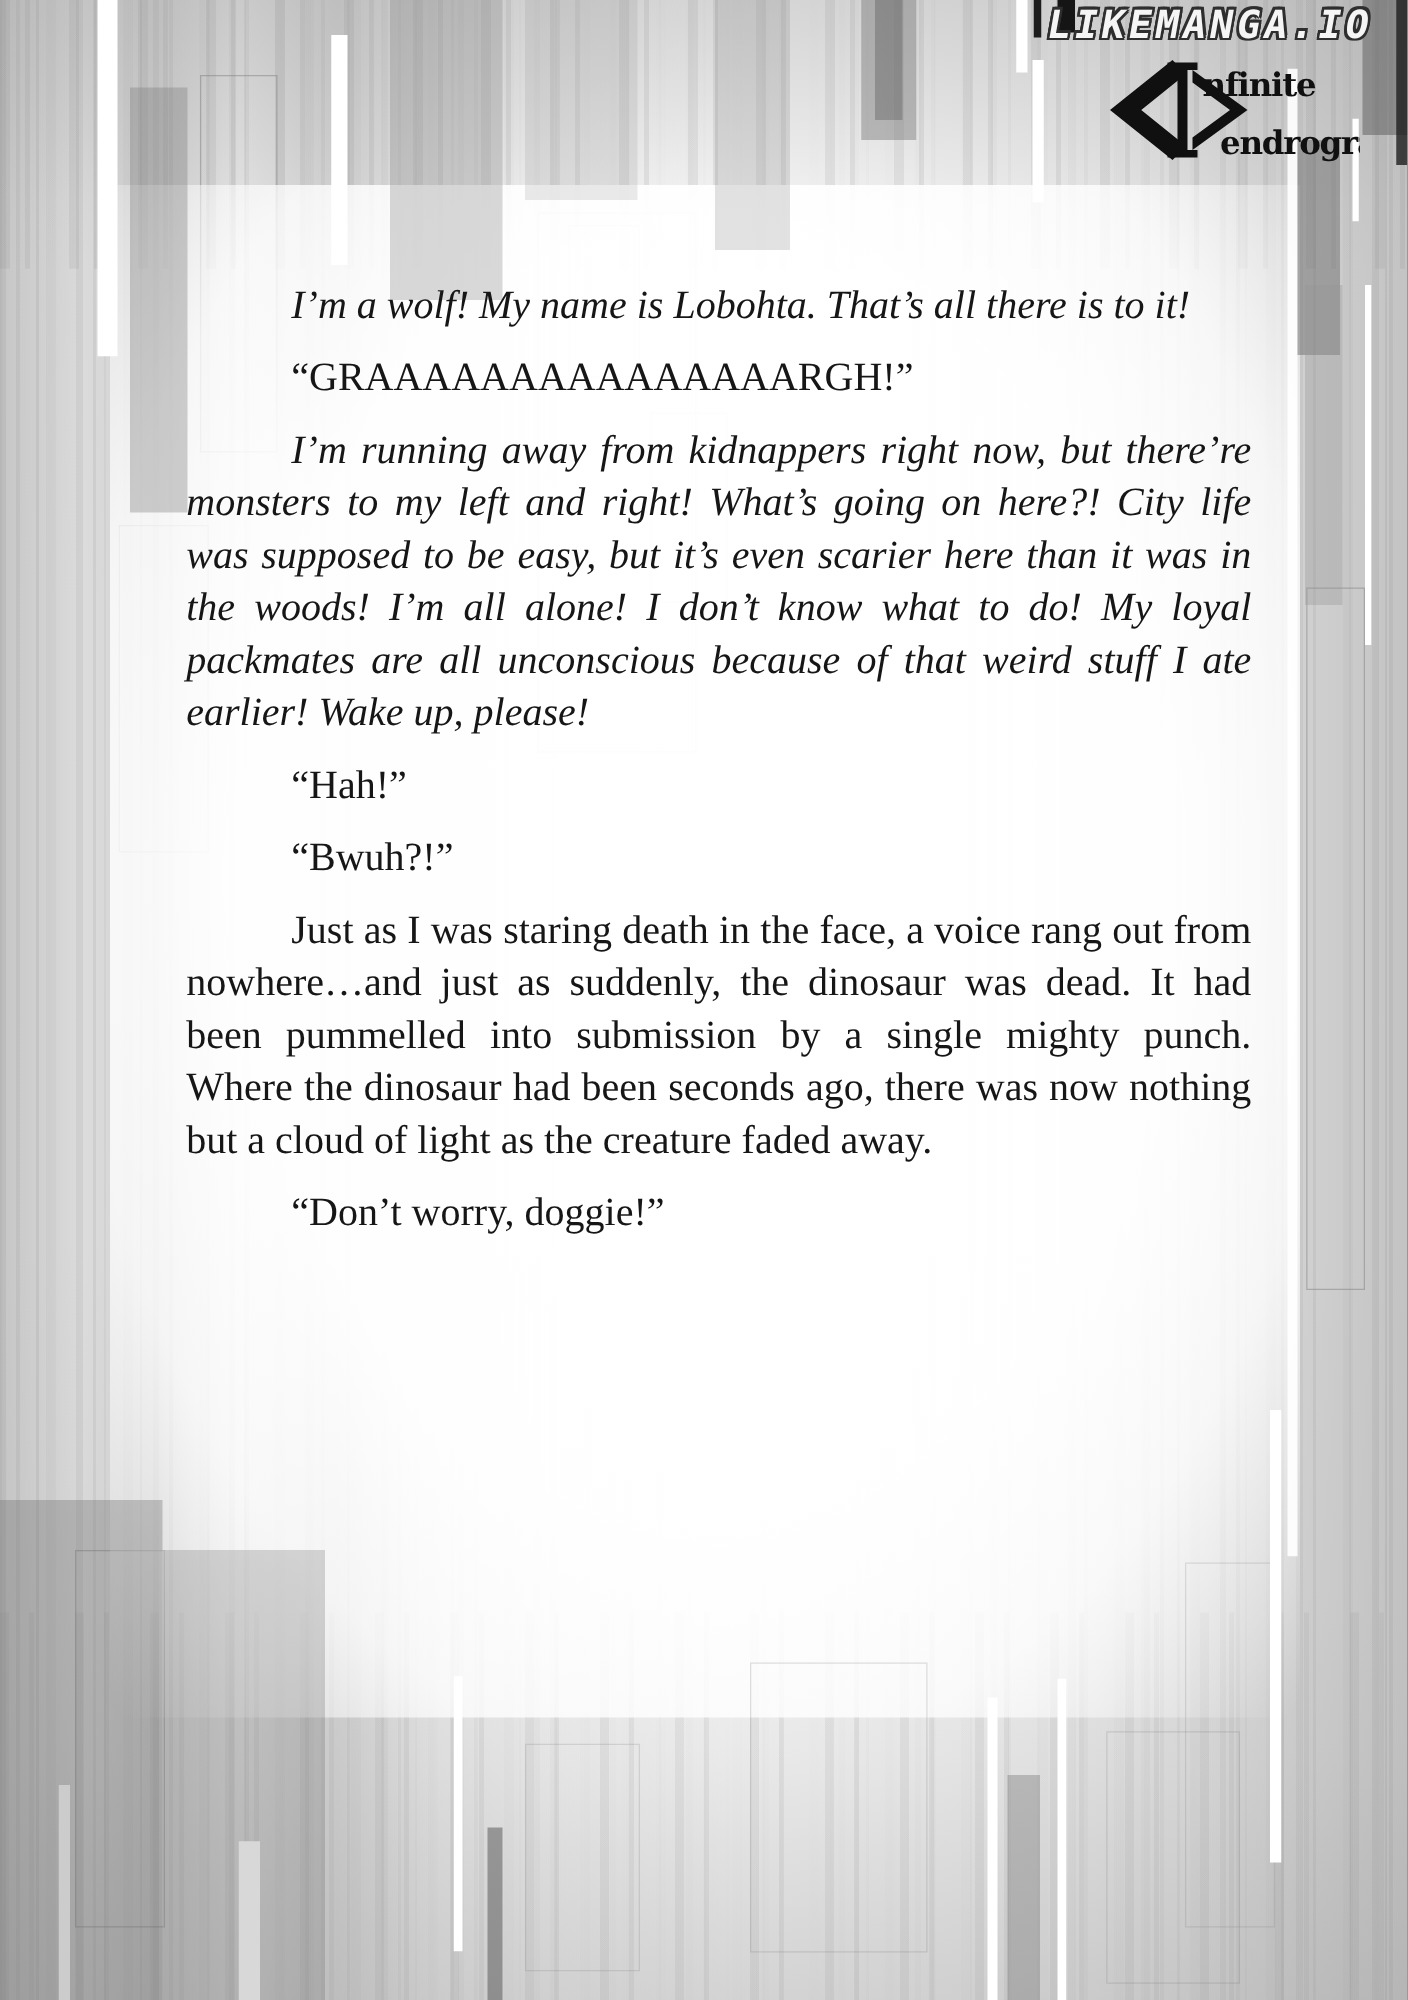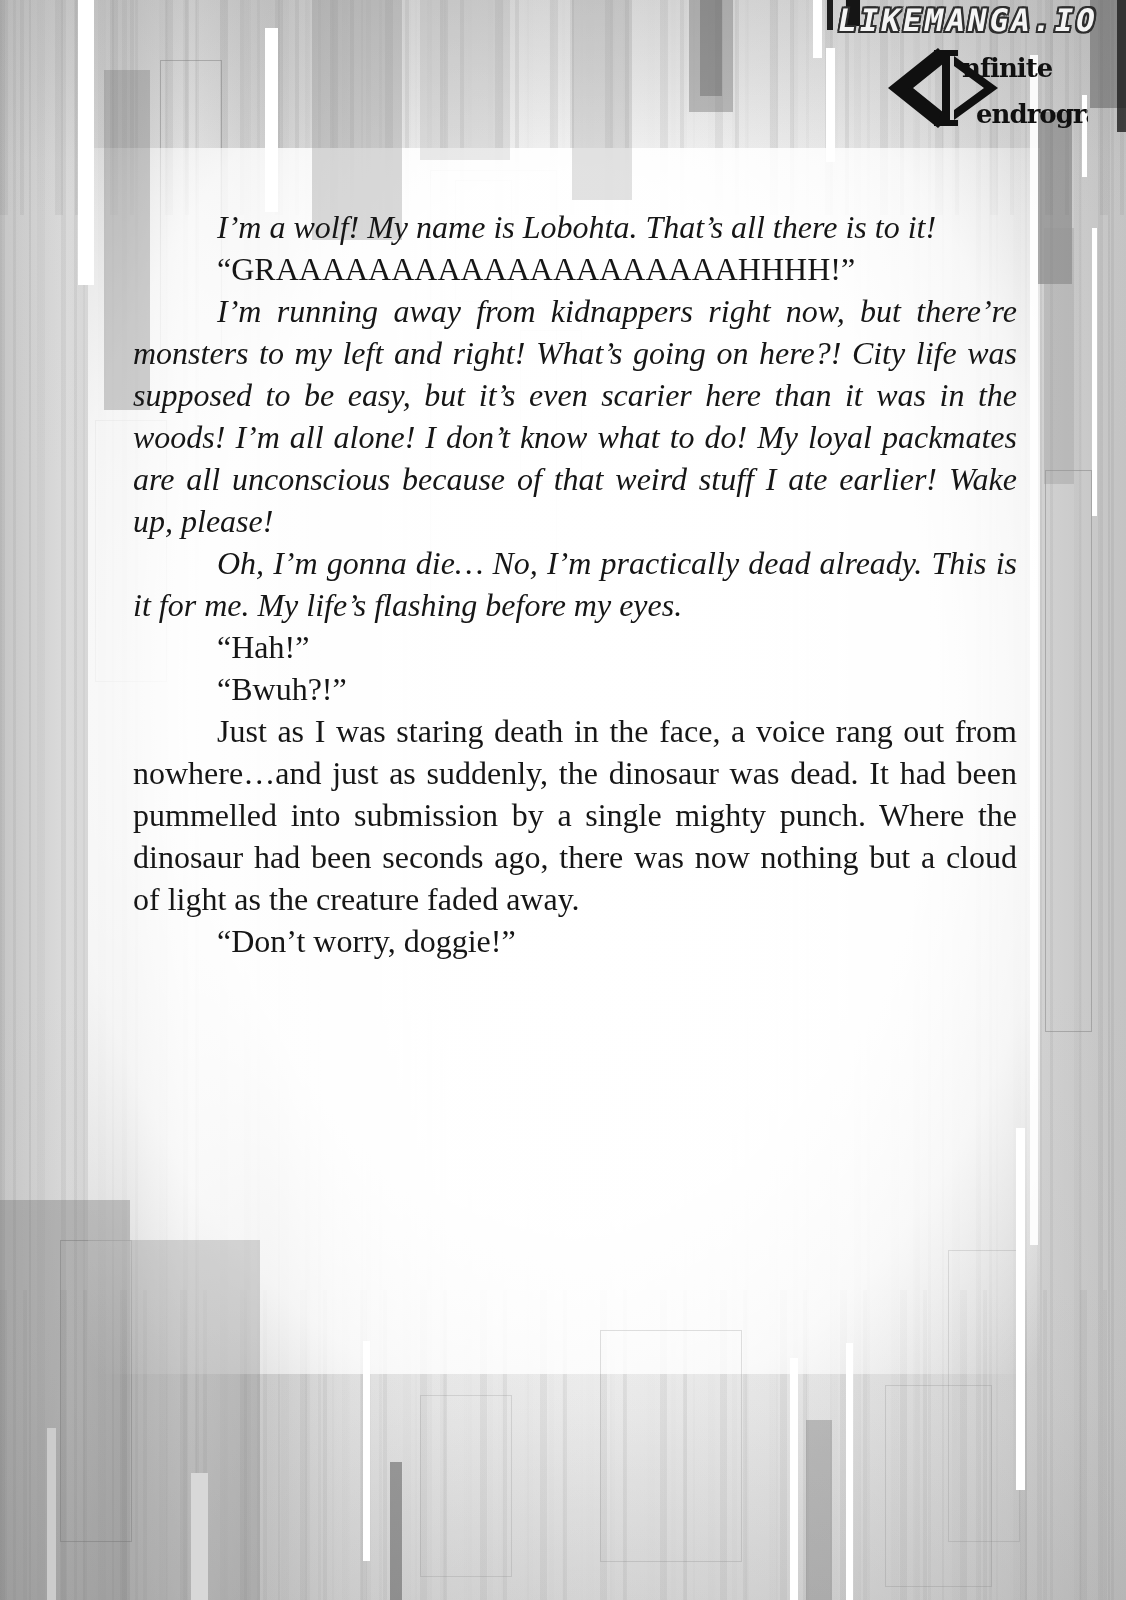--- a/index.html
+++ b/index.html
@@ -51,21 +51,21 @@
   .logo svg{display:block;}
   .logo text{
     font-family:"DejaVu Serif",serif;font-weight:bold;
     fill:#101010;letter-spacing:-1px;
   }
   .novel-text{
     position:absolute;left:133px;top:206px;width:884px;
     font-size:32px;line-height:42px;color:#161616;
     text-align:justify;
   }
-  .para{margin:0;text-indent:84px;}
+  .para{margin:16px;text-indent:84px;}
   .italic{font-style:italic;}
 </style>
 </head>
 <body>
 
 <div class="page">
 
   <div class="layer streaks"></div>
   <div class="top-texture"></div>
   <div class="bottom-texture"></div>
@@ -126,22 +126,21 @@
       <rect x="66" y="6" width="8" height="72" fill="#101010"></rect>
       <rect x="58" y="74" width="24" height="6" fill="#101010"></rect>
       <polygon points="78,10 122,42 78,74 78,64 108,42 78,20" fill="#101010"></polygon>
       <text x="86" y="31" font-size="26">nfinite</text>
       <text x="100" y="77" font-size="26">endrogram</text>
     </svg>
   </div>
 
   <div class="novel-text">
     <p class="para italic">I’m a wolf! My name is Lobohta. That’s all there is to it!</p>
-    <p class="para">“GRAAAAAAAAAAAAAAAAAAAAHHHH!”</p>
+    <p class="para">“GRAAAAAAAAAAAAAAARGH!”</p>
     <p class="para italic">I’m running away from kidnappers right now, but there’re monsters to my left and right! What’s going on here?! City life was supposed to be easy, but it’s even scarier here than it was in the woods! I’m all alone! I don’t know what to do! My loyal packmates are all unconscious because of that weird stuff I ate earlier! Wake up, please!</p>
-    <p class="para italic">Oh, I’m gonna die… No, I’m practically dead already. This is it for me. My life’s flashing before my eyes.</p>
     <p class="para">“Hah!”</p>
     <p class="para">“Bwuh?!”</p>
     <p class="para">Just as I was staring death in the face, a voice rang out from nowhere…and just as suddenly, the dinosaur was dead. It had been pummelled into submission by a single mighty punch. Where the dinosaur had been seconds ago, there was now nothing but a cloud of light as the creature faded away.</p>
     <p class="para">“Don’t worry, doggie!”</p>
   </div>
 
 </div>
 
 </body></html>

